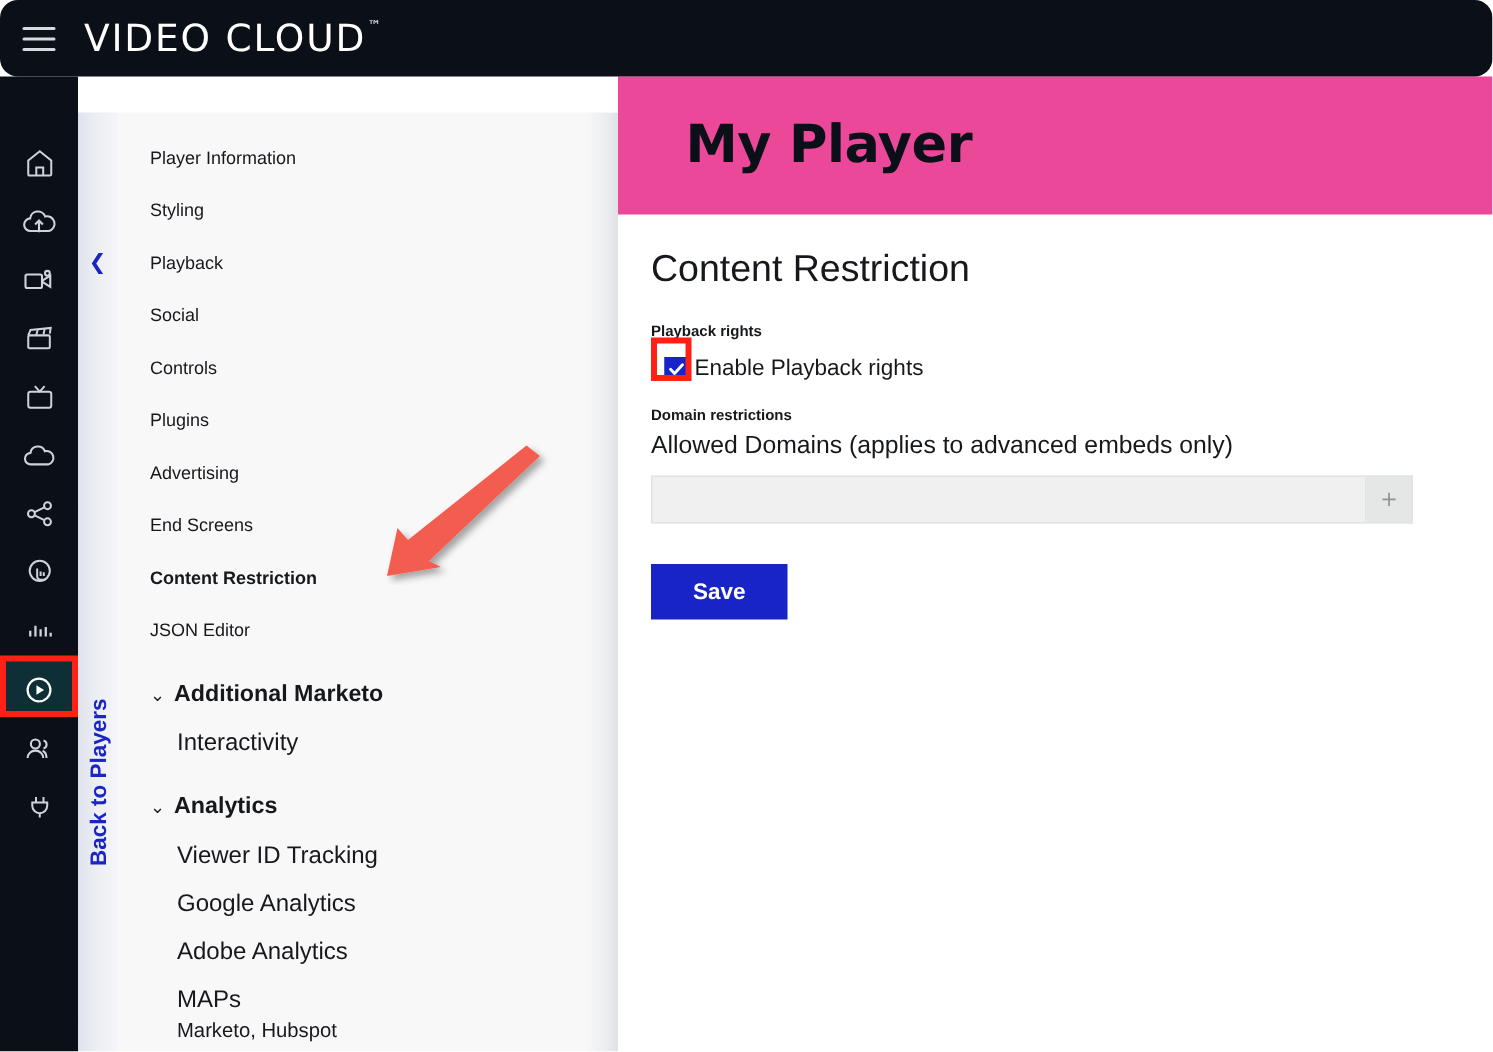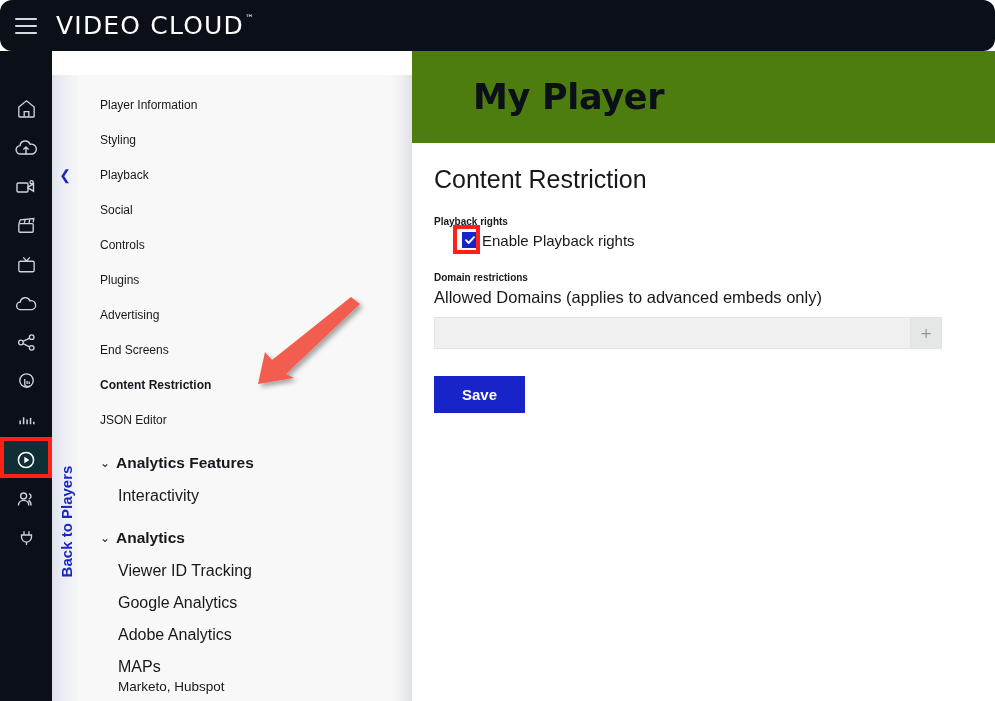--- a/index.html
+++ b/index.html
@@ -170,23 +170,23 @@
 
   
   .content {
     position: absolute; top: 51px; left: 412px;
     width: 583px; height: 650px;
     background: #ffffff;
     z-index: 25;
   }
   .content-head {
     height: 92px;
-    background: #4d7c0f;
+    background: #ec4899;
     display: flex; align-items: center;
-    padding-left: 61px;
+    padding-left: 45px;
   }
   .content-head h1 {
     margin: 0;
     font-size: 35px;
     font-weight: bold;
     color: #0a0f18;
     font-family: "DejaVu Sans", sans-serif;
     letter-spacing: -0.3px;
   }
   .content-body { padding: 22px 22px 0 22px; }
@@ -196,25 +196,24 @@
     margin: 0 0 22px 0;
     font-weight: normal;
   }
   .field-label {
     font-size: 10px;
     font-weight: bold;
     color: #16181c;
     margin-bottom: 5px;
   }
   .checkrow {
-    display: flex; align-items: flex-start;
+    display: flex; align-items: flex-end;
     height: 22px;
     margin-bottom: 18px;
     position: relative;
-    margin-left: 19px;
   }
   .cbox {
     width: 16px; height: 16px;
     background: #1823c8;
     border: 1px solid #1823c8;
     display: flex; align-items: center; justify-content: center;
     margin-left: 9px;
     cursor: pointer;
     position: relative;
   }
@@ -420,21 +419,21 @@
       </div>
       <div class="nav-item active">
         <span>Content Restriction</span>
       </div>
       <div class="nav-item">
         <span>JSON Editor</span>
       </div>
 
       <div class="nav-group">
         <span class="chevd">⌄</span>
-        <span>Analytics Features</span>
+        <span>Additional Marketo</span>
       </div>
       <div class="nav-sub">
         <span>Interactivity</span>
       </div>
 
       <div class="nav-group">
         <span class="chevd">⌄</span>
         <span>Analytics</span>
       </div>
       <div class="nav-sub">

